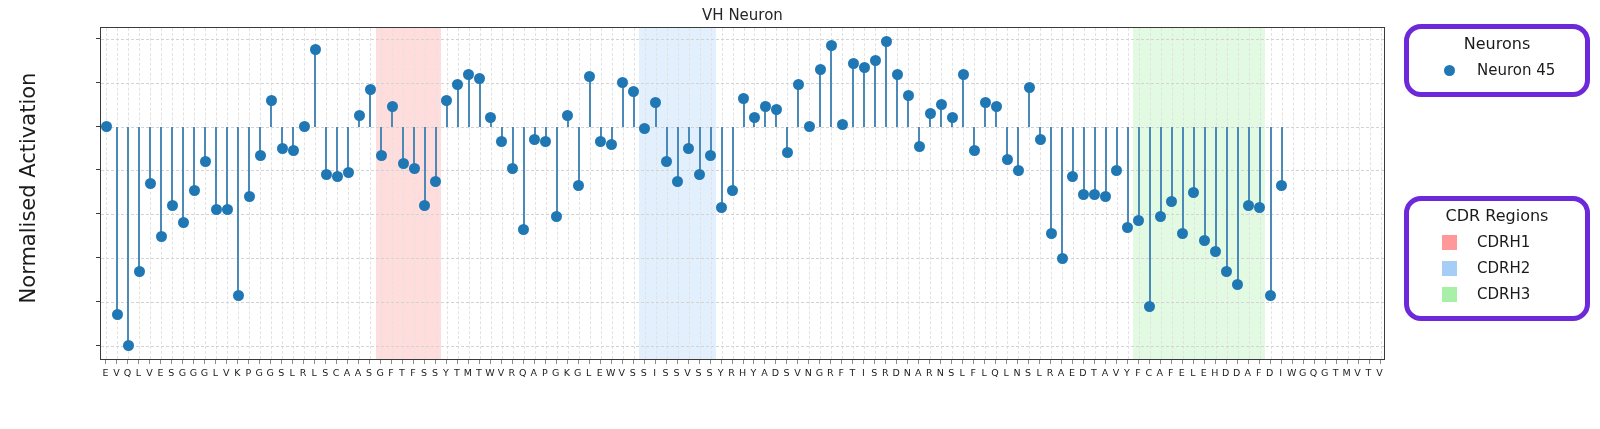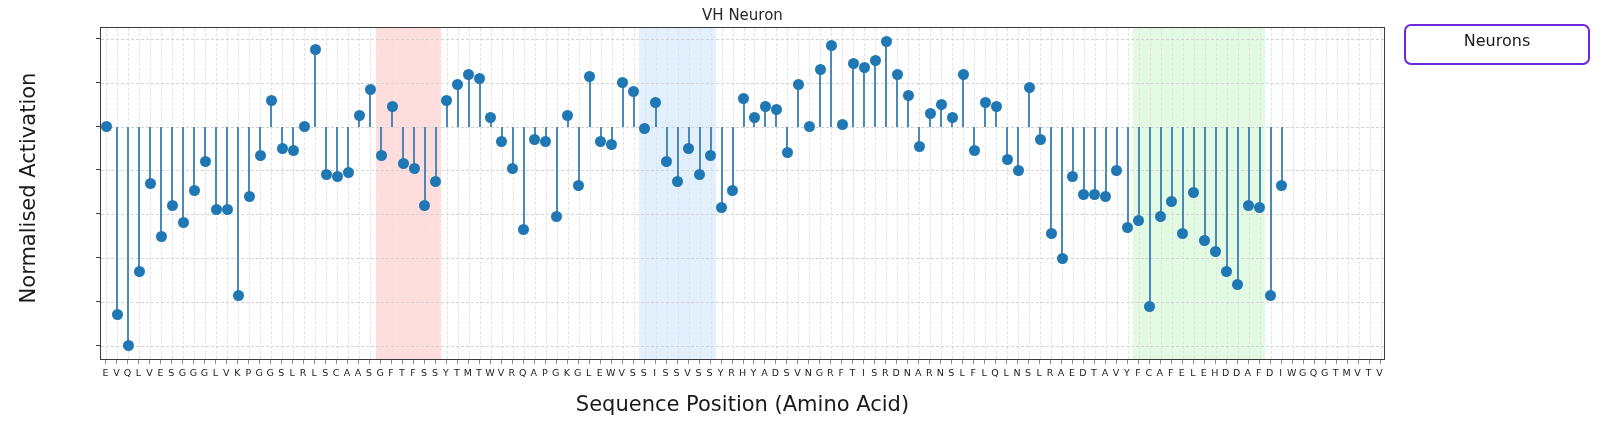--- a/index.html
+++ b/index.html
@@ -52,40 +52,39 @@
   }
   .ytick-mark{position:absolute;left:96px;width:4px;height:0;border-top:1px solid #3b3b3b;}
 
   .xtick-mark{position:absolute;top:360px;width:0;height:4px;border-left:1px solid #8a8a8a;}
   .xtick-label{
     position:absolute;top:367px;font-size:9.5px;color:#1a1a1a;
     text-align:center;width:14px;margin-left:-7px;
   }
 
   .legend{
-    position:absolute;background:#fff;border:2px solid #6d28d9;border-radius:7px;
+    position:absolute;background:#fff;border:5px solid #6d28d9;border-radius:17px;
     box-sizing:border-box;
   }
   #legend-neurons{left:1404px;top:24px;width:186px;padding:5px 12px 9px;}
   #legend-cdr{left:1404px;top:196px;width:186px;padding:5px 12px 9px;}
   .legend-title{font-size:16px;color:#1a1a1a;text-align:center;margin-bottom:4px;}
   .legend-row{display:flex;align-items:center;height:26px;}
   .legend-key{width:56px;display:flex;justify-content:center;align-items:center;}
   .legend-dot{width:11px;height:11px;border-radius:50%;background:#1f77b4;display:block;}
   .legend-swatch{width:15px;height:15px;display:block;}
   .legend-text{font-size:15px;color:#1a1a1a;}
 </style>
 </head>
 <body>
 
 <div id="root">
 
   <div class="chart-title">VH Neuron</div>
   <div class="ylabel">Normalised Activation</div>
-  <div class="xlabel">Sequence Position (Amino Acid)</div>
 
   <div id="yaxis">
       <div class="ytick" style="top: 28.9539px;">0.4</div>
       <div class="ytick-mark" style="top: 37.9539px;"></div>
       <div class="ytick" style="top: 72.7697px;">0.2</div>
       <div class="ytick-mark" style="top: 81.7697px;"></div>
       <div class="ytick" style="top: 116.586px;">0.0</div>
       <div class="ytick-mark" style="top: 125.586px;"></div>
       <div class="ytick" style="top: 160.401px;">−0.2</div>
       <div class="ytick-mark" style="top: 169.401px;"></div>
@@ -674,16 +673,43 @@
       <div class="stem" style="left: 1157.7px; top: 98.5855px; height: 81.0592px;"></div>
       <div class="marker" title="F -0.37" style="left: 1153.2px; top: 174.145px; background: rgb(31, 119, 180);"></div>
       <div class="stem" style="left: 1168.68px; top: 98.5855px; height: 168.691px;"></div>
       <div class="marker" title="D -0.77" style="left: 1164.18px; top: 261.776px; background: rgb(31, 119, 180);"></div>
       <div class="stem" style="left: 1179.66px; top: 98.5855px; height: 59.1513px;"></div>
       <div class="marker" title="I -0.27" style="left: 1175.16px; top: 152.237px; background: rgb(31, 119, 180);"></div>
     </div>
 
   <div class="legend" id="legend-neurons">
     <div class="legend-title">Neurons</div>
+    <div class="legend-row">
+      <span class="legend-key">
+          <span class="legend-dot"></span>
+        </span>
+      <span class="legend-text">Neuron 45</span>
+    </div>
   </div>
 
+  <div class="legend" id="legend-cdr">
+    <div class="legend-title">CDR Regions</div>
+    <div class="legend-row">
+      <span class="legend-key">
+          <span class="legend-swatch" id="sw0" style="background: rgb(255, 153, 153);"></span>
+        </span>
+      <span class="legend-text">CDRH1</span>
+    </div>
+    <div class="legend-row">
+      <span class="legend-key">
+          <span class="legend-swatch" id="sw1" style="background: rgb(166, 205, 245);"></span>
+        </span>
+      <span class="legend-text">CDRH2</span>
+    </div>
+    <div class="legend-row">
+      <span class="legend-key">
+          <span class="legend-swatch" id="sw2" style="background: rgb(168, 240, 168);"></span>
+        </span>
+      <span class="legend-text">CDRH3</span>
+    </div>
+  </div>
 
 </div>
 
 </body></html>

